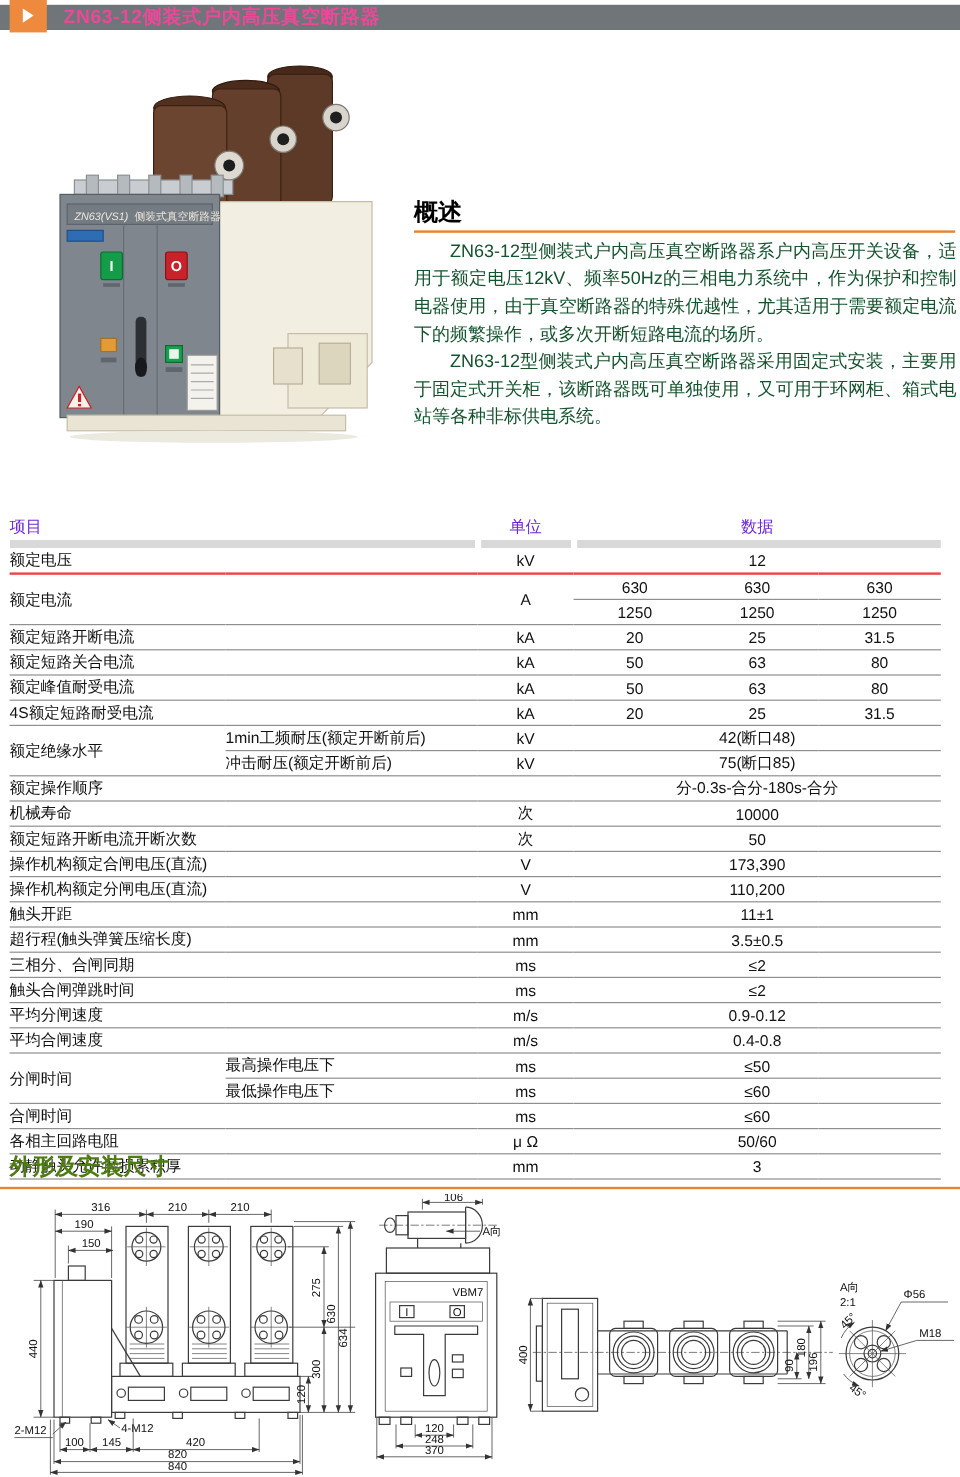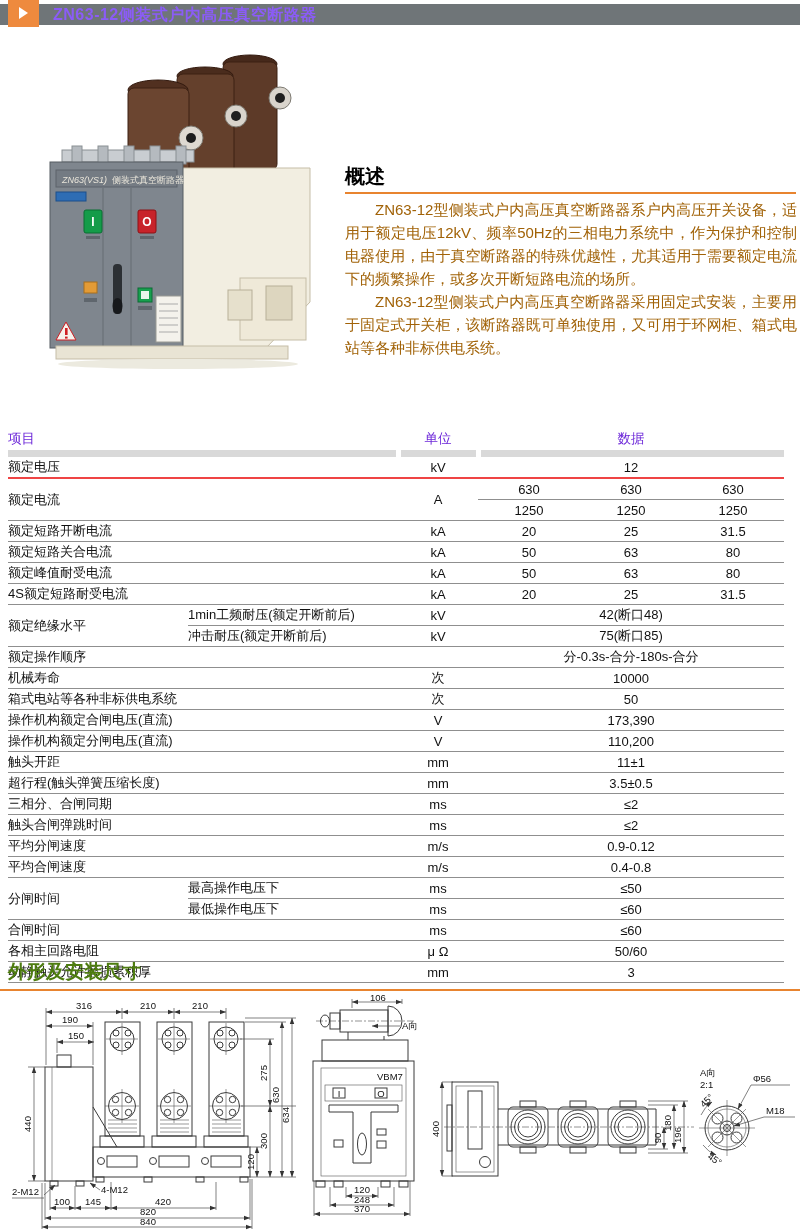--- a/index.html
+++ b/index.html
@@ -4,28 +4,28 @@
 <style>
   html,body{margin:0;padding:0;background:#fff;}
   .page{position:relative;width:800px;height:1231px;background:#fff;overflow:hidden;
         font-family:"Liberation Sans","DejaVu Sans",sans-serif;}
 
   
   .hdr-bar{position:absolute;left:0;top:4px;width:800px;height:21px;background:#6f7578;}
   .hdr-accent{position:absolute;left:8px;top:0;width:31px;height:27px;background:#ee8a3e;}
   .tri{position:absolute;left:11px;top:7px;width:0;height:0;
        border-left:9px solid #fff;border-top:6.5px solid transparent;border-bottom:6.5px solid transparent;}
-  .hdr-title{position:absolute;left:53px;top:4px;height:21px;line-height:21px;color:#8b5cf6;
+  .hdr-title{position:absolute;left:53px;top:4px;height:21px;line-height:21px;color:#ec4899;
              font-size:16px;font-weight:bold;letter-spacing:.5px;}
 
   
   .ov-title{position:absolute;left:345px;top:163px;font-size:20px;font-weight:bold;color:#000000;}
   .ov-rule{position:absolute;left:345px;top:192px;width:451px;height:2px;background:#e8842f;}
   .ov-text{position:absolute;left:345px;top:198px;width:452px;font-size:15px;line-height:23px;
-           color:#a16207;text-align:justify;}
+           color:#14532d;text-align:justify;}
   .ov-text p{margin:0;text-indent:2em;}
 
   
   .sec-bar{position:absolute;left:0;top:391px;width:800px;height:29px;background:#f2ad74;}
   .sec-bar span{display:block;margin-left:8px;line-height:29px;font-size:19px;font-weight:bold;color:#1f1f1f;}
 
   table.params{position:absolute;left:8px;top:428px;width:776px;border-collapse:collapse;table-layout:fixed;}
   table.params th{font-weight:normal;font-size:13.5px;color:#6d28d9;height:22px;padding:0;}
   .th-item{text-align:left;}
   .th-unit,.th-data{text-align:center;}
@@ -230,21 +230,21 @@
         <td class="c-item" colspan="2">额定操作顺序</td>
         <td class="c-unit"></td>
         <td class="c-val" colspan="3">分-0.3s-合分-180s-合分</td>
       </tr>
       <tr>
         <td class="c-item" colspan="2">机械寿命</td>
         <td class="c-unit">次</td>
         <td class="c-val" colspan="3">10000</td>
       </tr>
       <tr>
-        <td class="c-item" colspan="2">箱式电站等各种非标供电系统</td>
+        <td class="c-item" colspan="2">额定短路开断电流开断次数</td>
         <td class="c-unit">次</td>
         <td class="c-val" colspan="3">50</td>
       </tr>
       <tr>
         <td class="c-item" colspan="2">操作机构额定合闸电压(直流)</td>
         <td class="c-unit">V</td>
         <td class="c-val" colspan="3">173,390</td>
       </tr>
       <tr>
         <td class="c-item" colspan="2">操作机构额定分闸电压(直流)</td>

